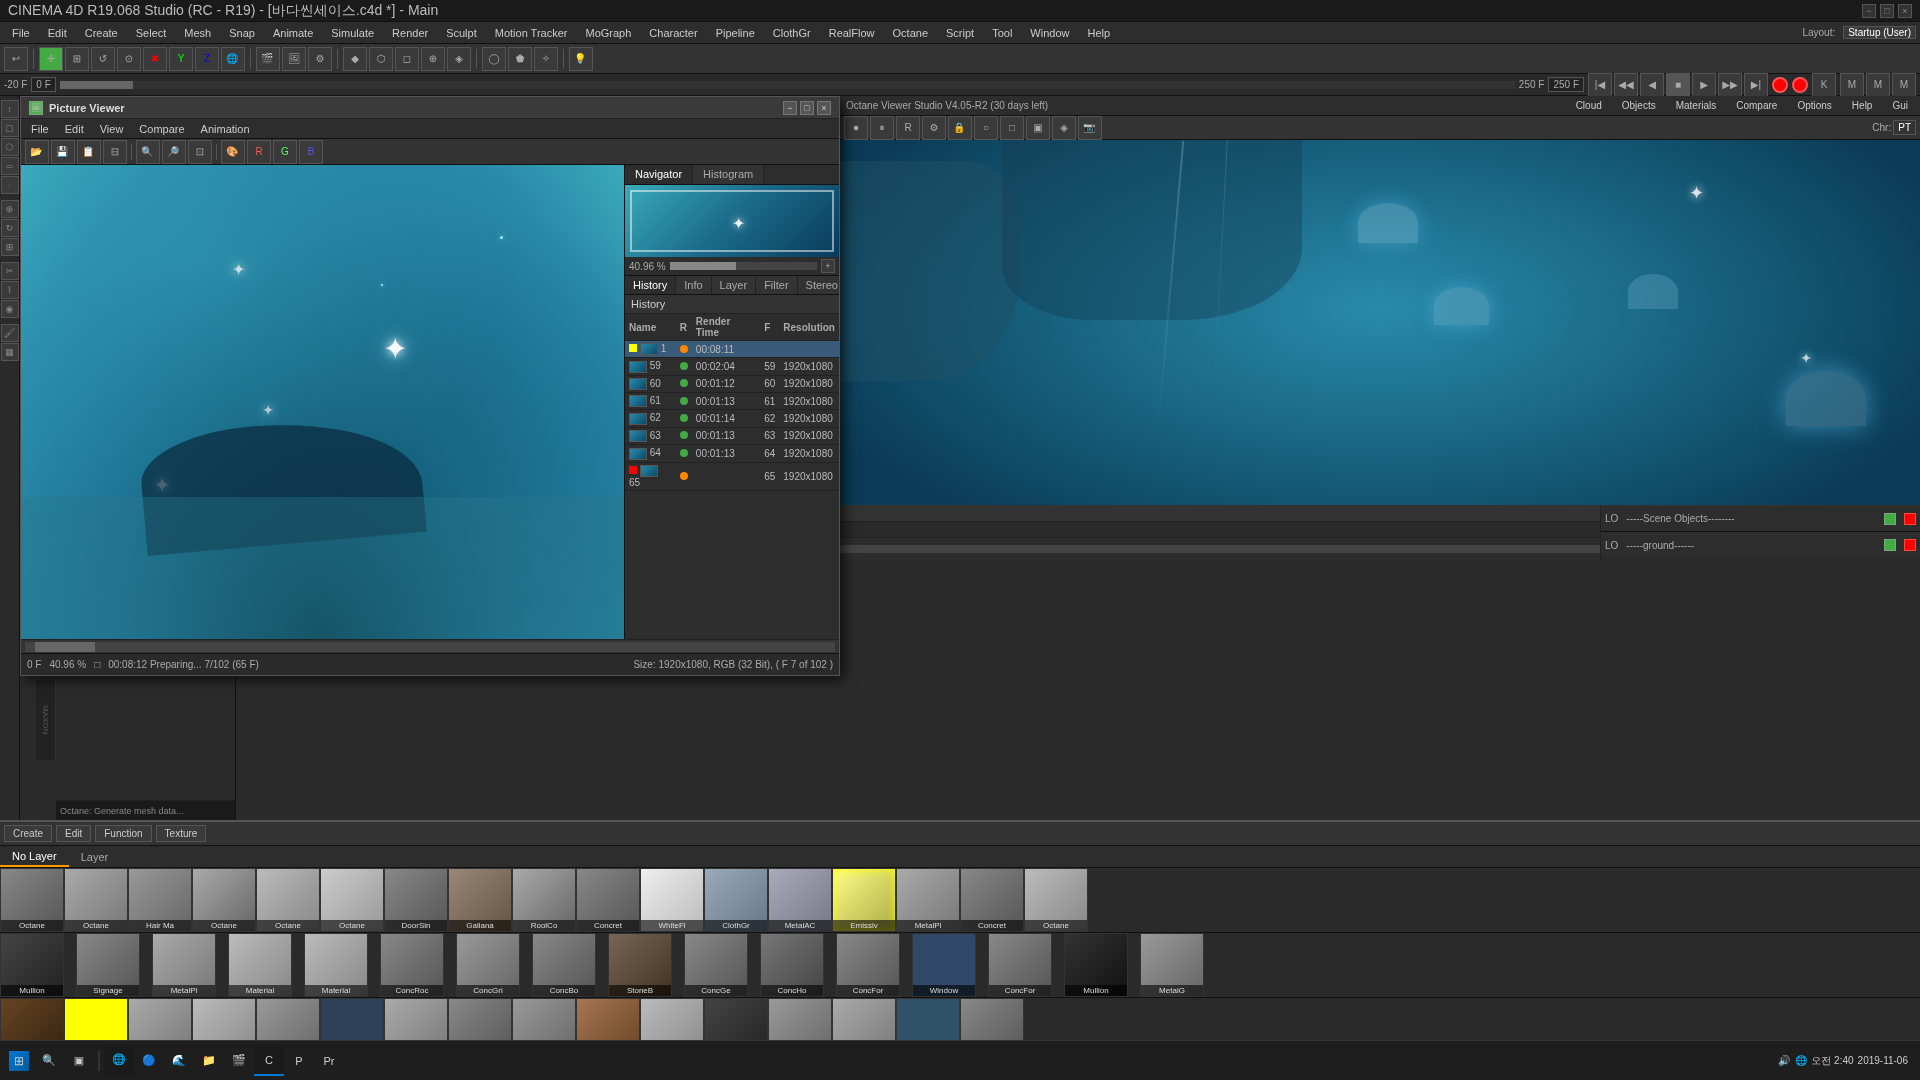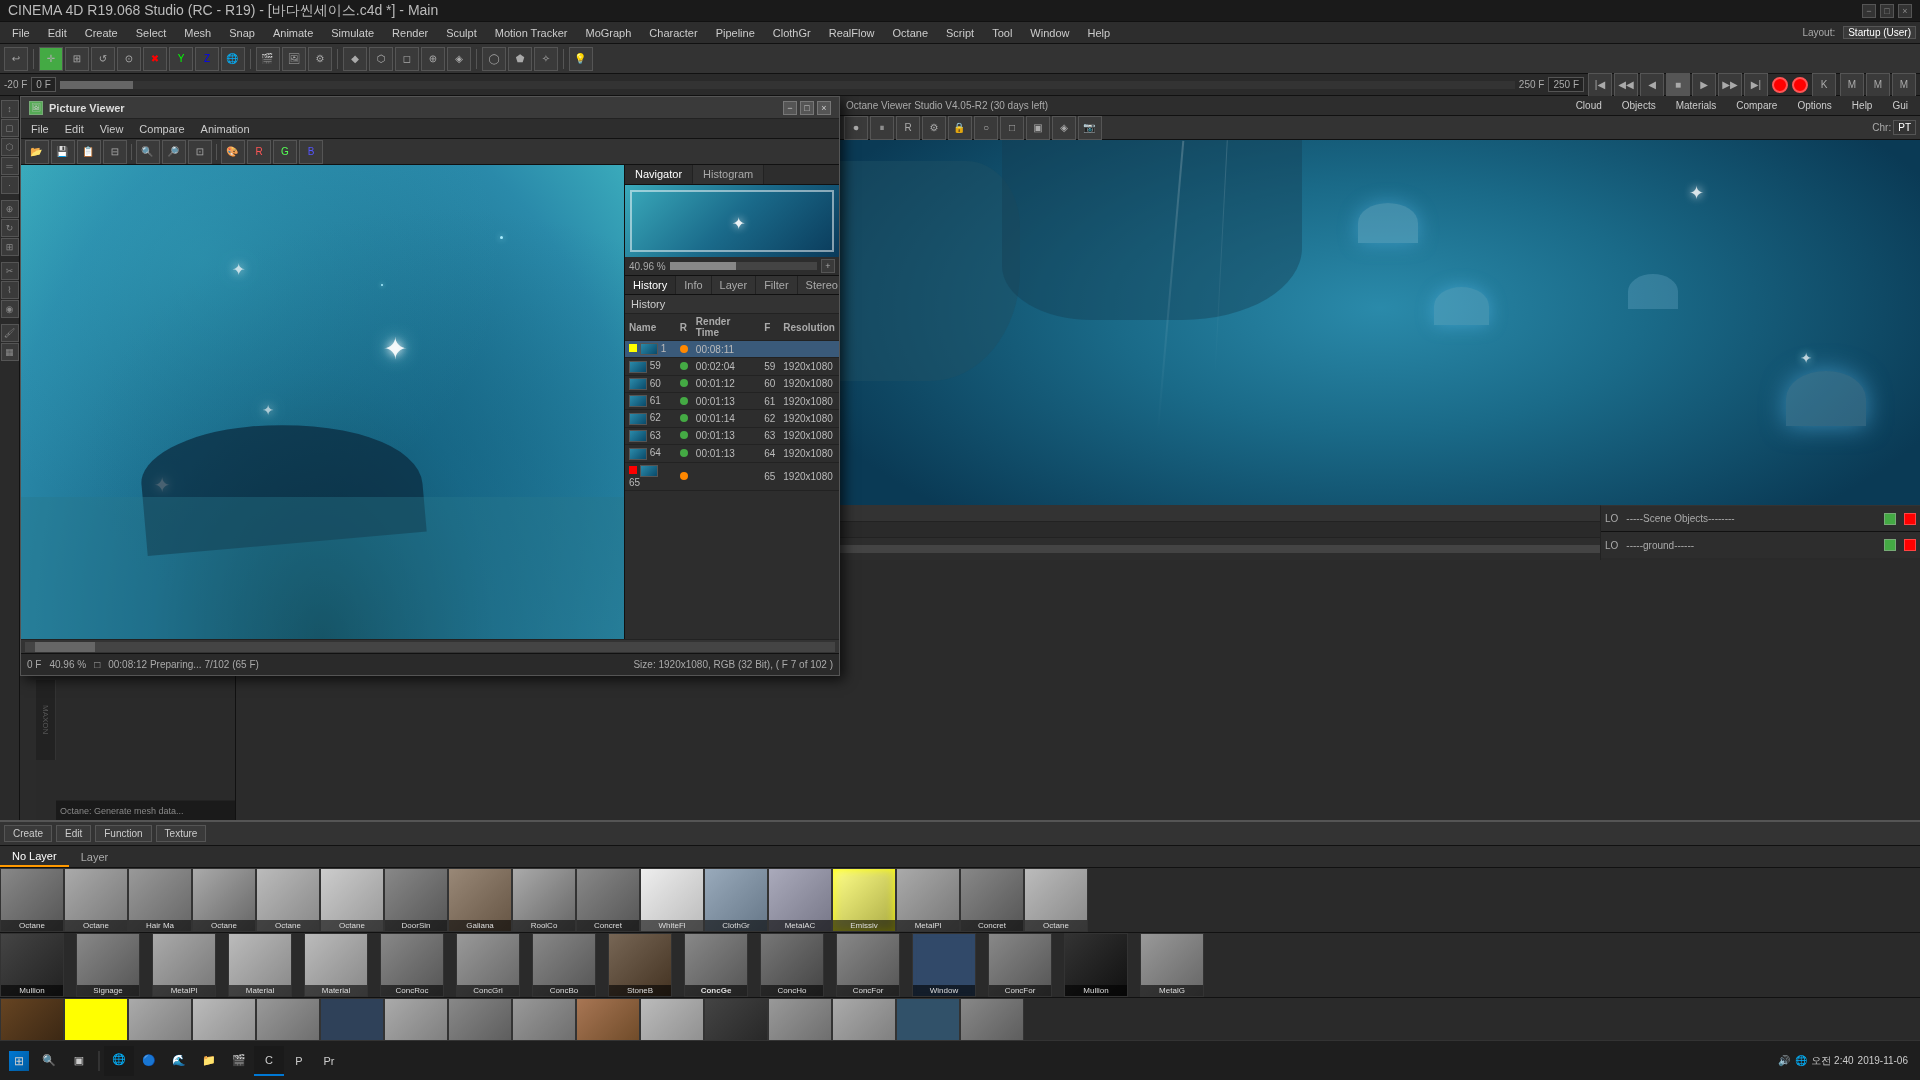--- a/index.html
+++ b/index.html
@@ -990,21 +990,21 @@
         </div>
         <div class="mat-item" style="background:linear-gradient(135deg,#999,#666);">
           <div class="mat-label">ConcGri</div>
         </div>
         <div class="mat-item" style="background:linear-gradient(135deg,#888,#555);">
           <div class="mat-label">ConcBo</div>
         </div>
         <div class="mat-item" style="background:linear-gradient(135deg,#776655,#443322);text-decoration:underline;">
           <div class="mat-label">StoneB</div>
         </div>
-        <div class="mat-item" style="background:linear-gradient(135deg,#888,#555);font-weight:bold;">
+        <div class="mat-item" style="background:linear-gradient(135deg,#888,#555);">
           <div class="mat-label">ConcGe</div>
         </div>
         <div class="mat-item" style="background:linear-gradient(135deg,#777,#444);">
           <div class="mat-label">ConcHo</div>
         </div>
         <div class="mat-item" style="background:linear-gradient(135deg,#888,#555);">
           <div class="mat-label">ConcFor</div>
         </div>
         <div class="mat-item" style="background:rgba(60,120,200,0.4);backdrop-filter:blur(2px);">
           <div class="mat-label">Window</div>

